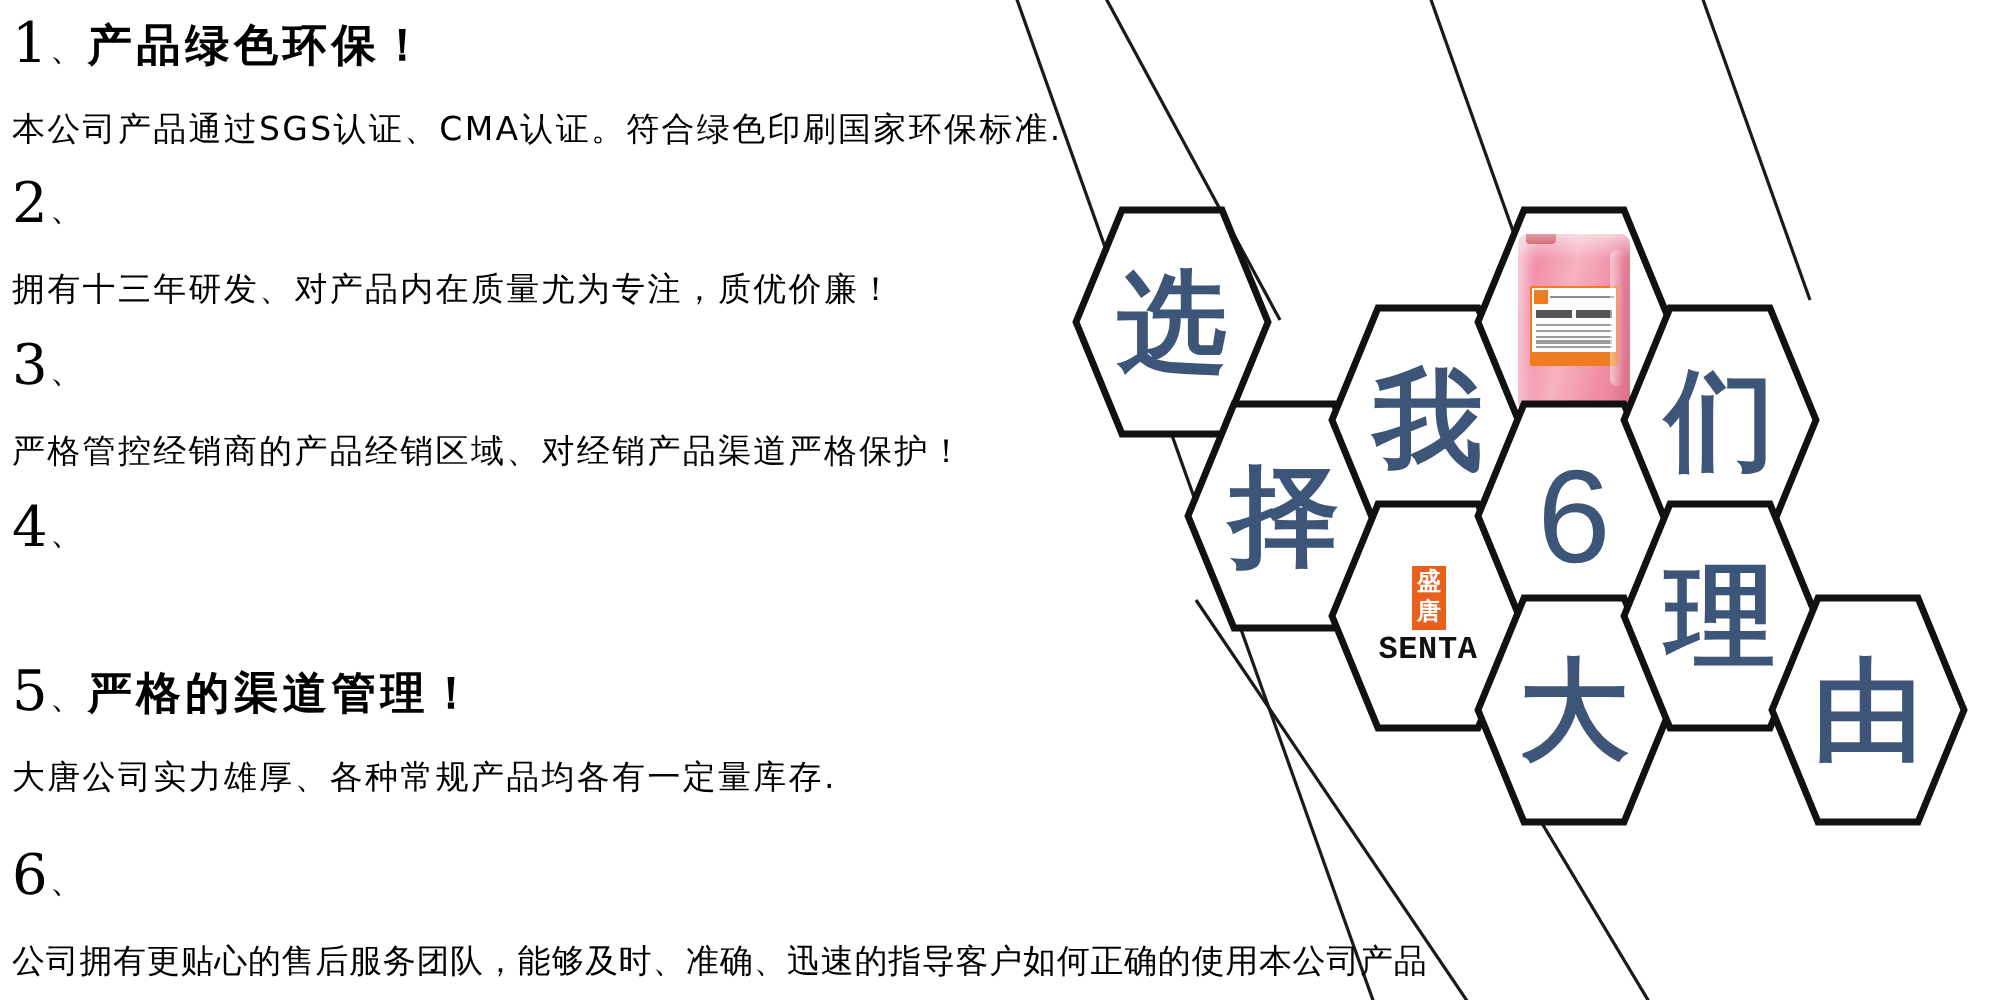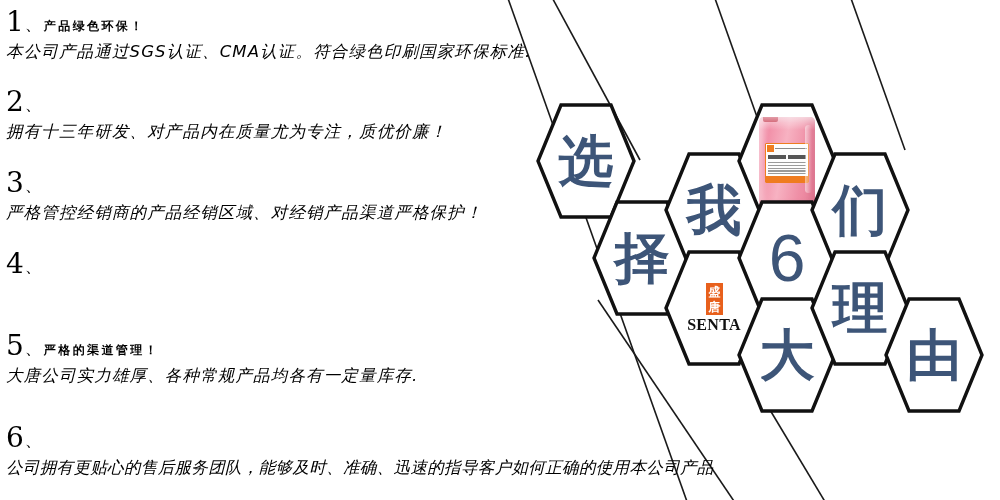--- a/index.html
+++ b/index.html
@@ -50,36 +50,35 @@
     line-height: 1;
   }
   .feature-dun {
     font-size: 17px;
     color: #000;
     margin-left: 1px;
     position: relative;
     top: -1px;
   }
   .feature-title {
-    font-size: 12px;
+    font-size: 22px;
     font-weight: 700;
     color: #000;
     letter-spacing: 2.4px;
     margin-left: 2px;
     position: relative;
     top: -1px;
   }
   .feature-desc {
     font-size: 16.5px;
     color: #000;
     letter-spacing: 1.15px;
     white-space: nowrap;
-    margin-top: 7px;
+    margin-top: 20px;
     line-height: 1.15;
-    font-style: italic;
   }
 
   
   #honeycomb {
     position: absolute;
     left: 0; top: 0;
     width: 1000px; height: 500px;
     z-index: 3;
     pointer-events: none;
   }
@@ -127,21 +126,21 @@
     align-items: center;
     justify-content: center;
     color: #fff;
     font-size: 13px;
     font-weight: 700;
     line-height: 15px;
     font-family: "DejaVu Sans", "Liberation Sans", sans-serif;
   }
   .logo-mark span { display: block; transform: scale(0.92); }
   .logo-text {
-    font-family: Liberation Serif, serif;
+    font-family: Liberation Mono, monospace;
     font-size: 16px;
     font-weight: 700;
     color: #111;
     letter-spacing: 0.3px;
     margin-top: 1px;
   }
 
   
   .product-wrap {
     position: absolute;

